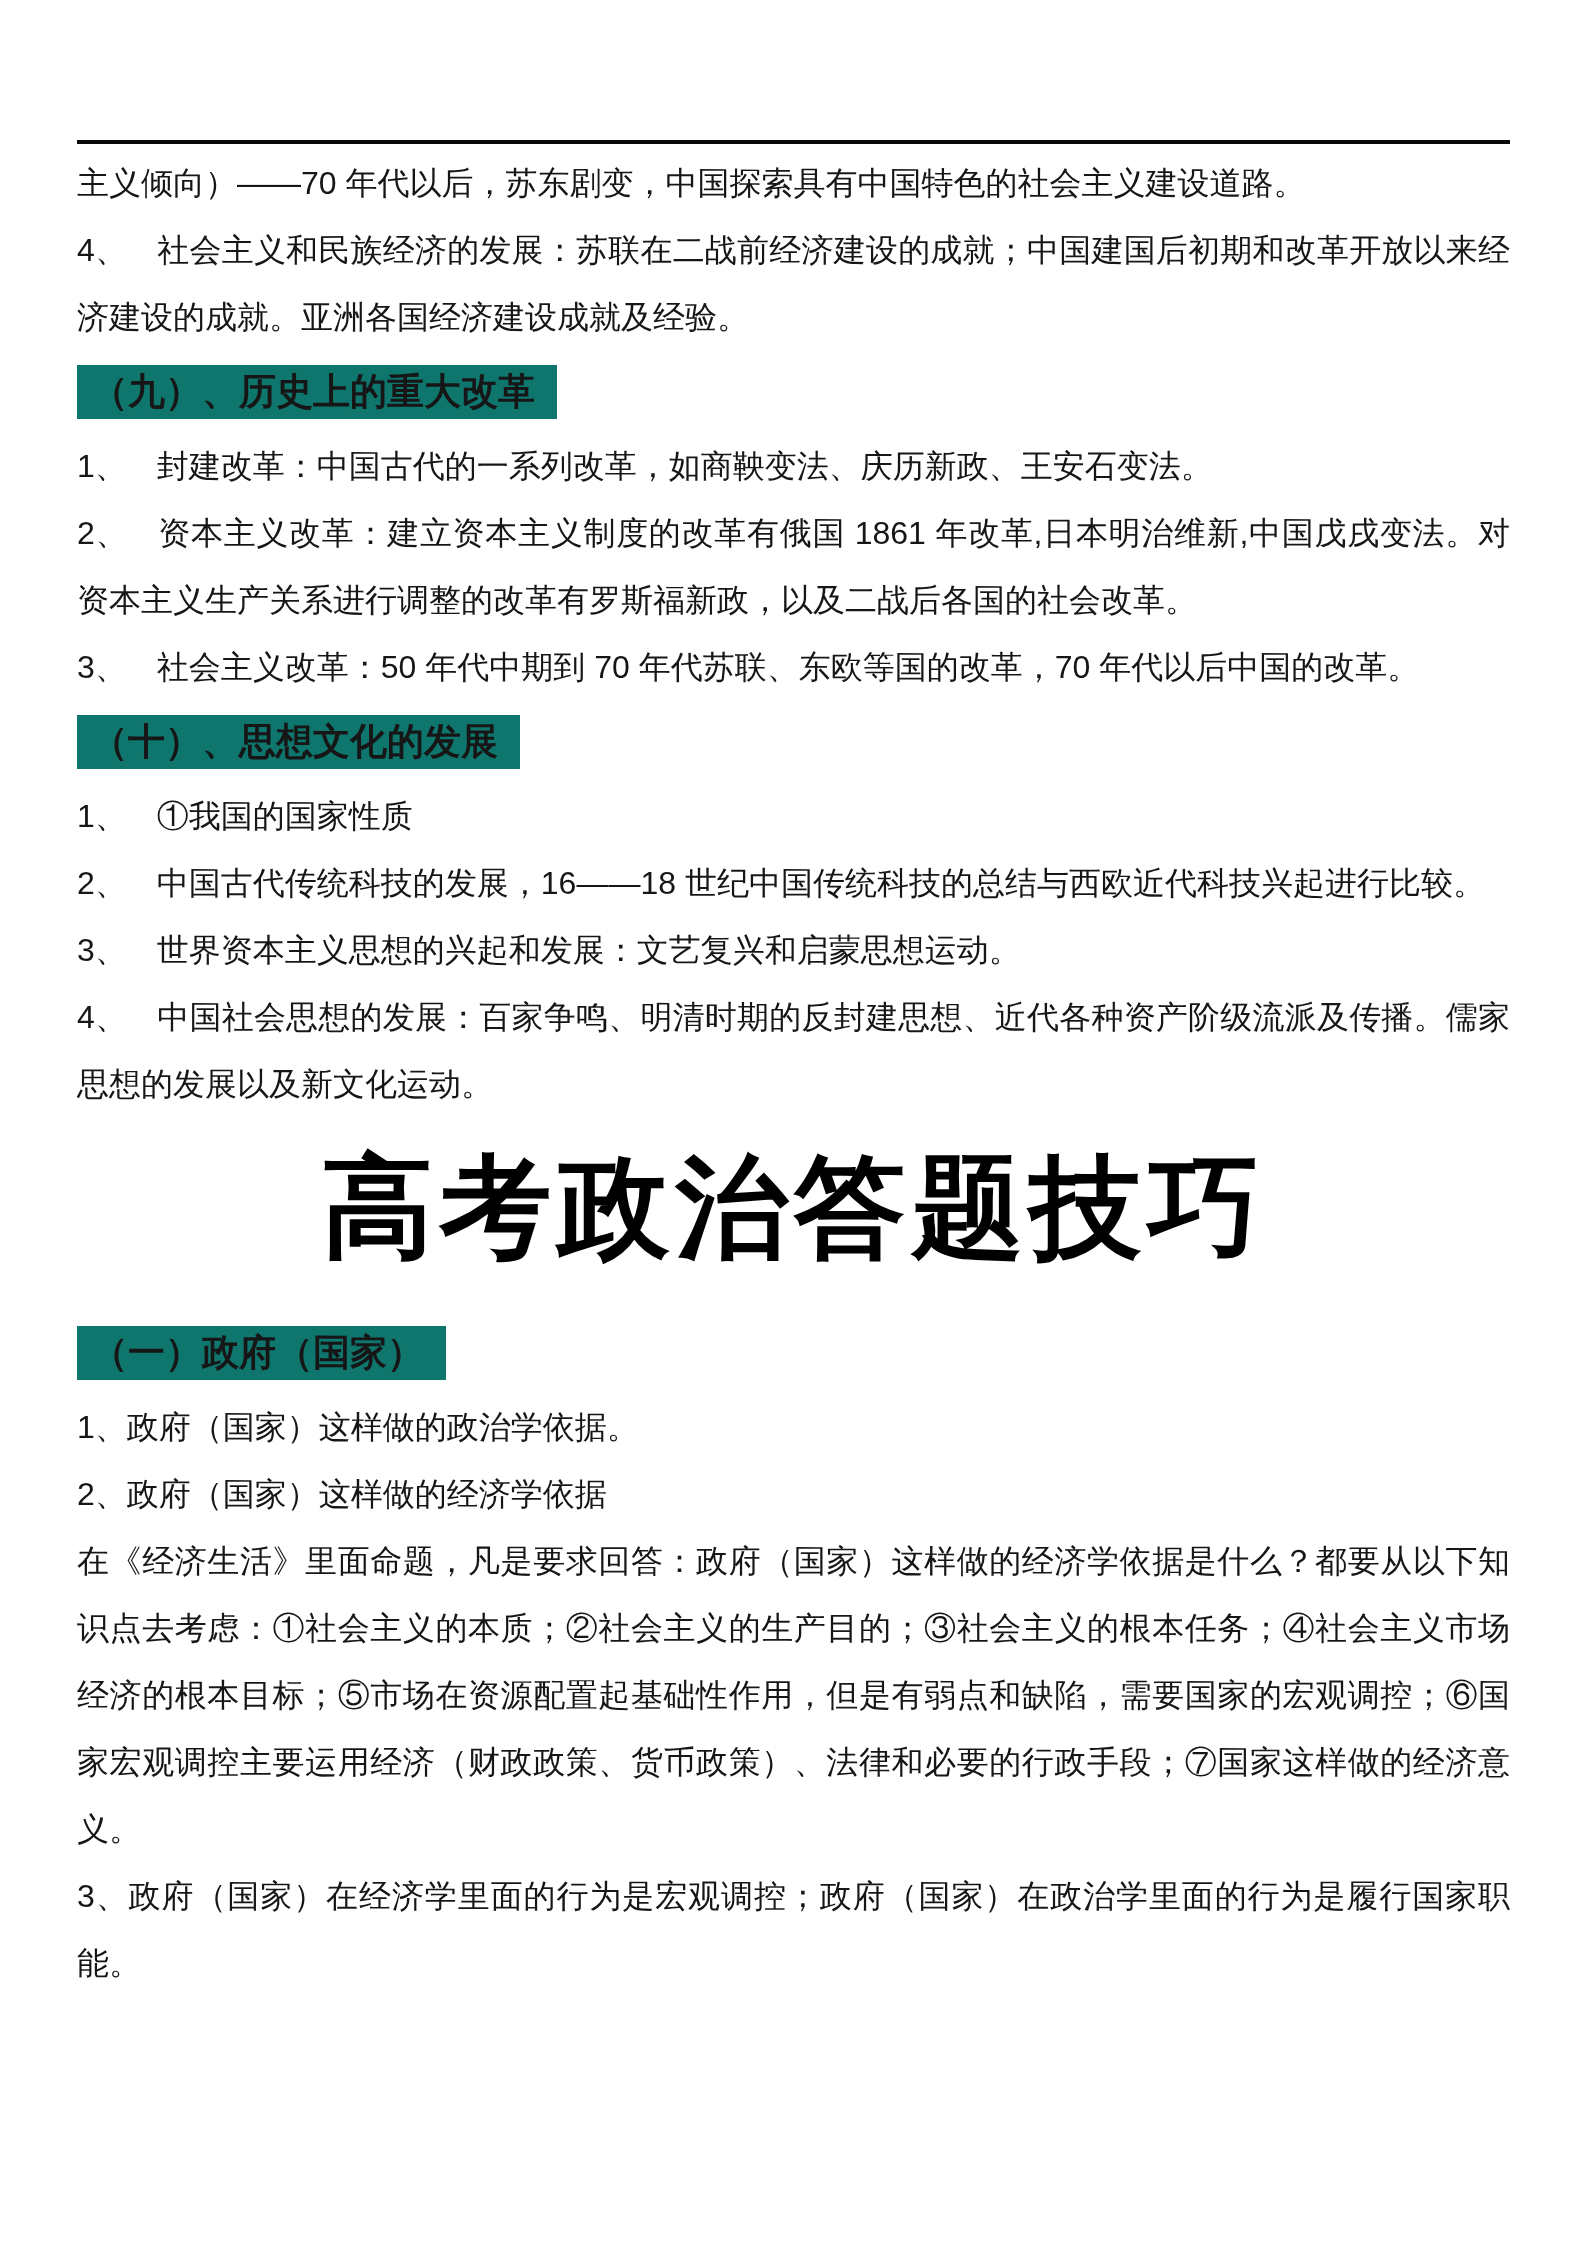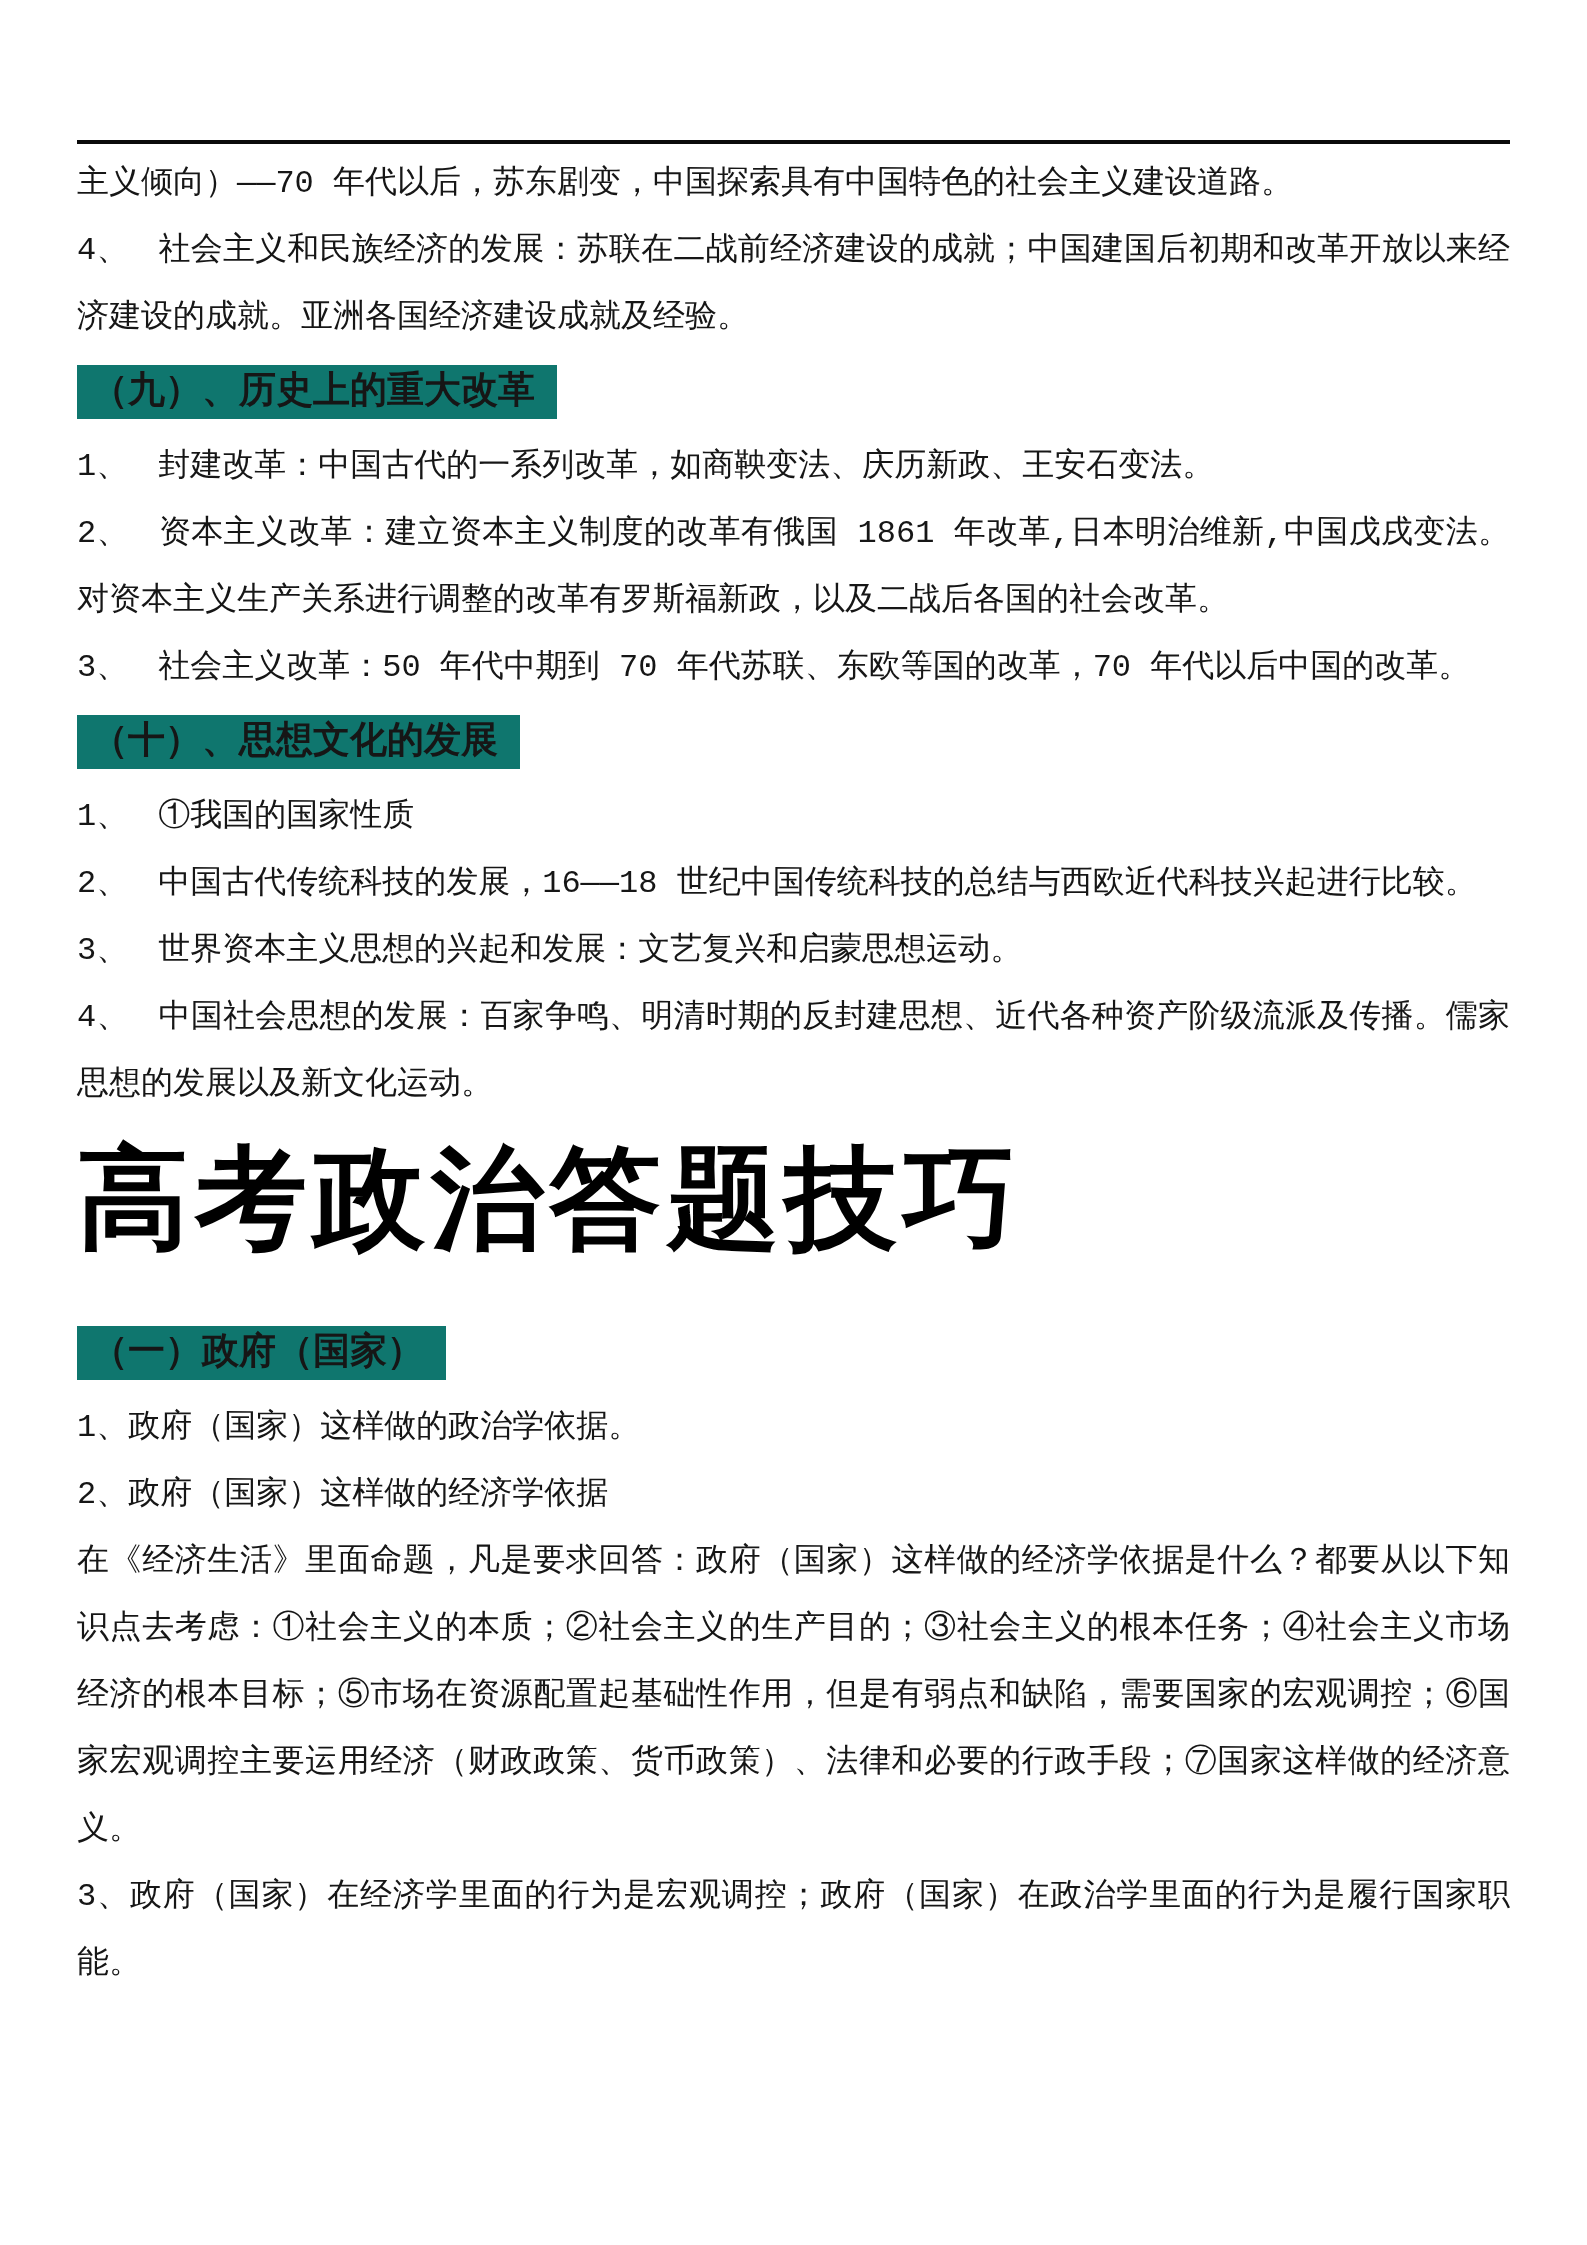--- a/index.html
+++ b/index.html
@@ -4,21 +4,21 @@
 <style>
   html,body{margin:0;padding:0;background:#ffffff;}
   .page{
     position:relative;
     width:1587px;
     height:2245px;
     box-sizing:border-box;
     padding:0 77px;
     background:#ffffff;
     color:#161616;
-    font-family:Liberation Mono, monospace;
+    font-family:Liberation Sans, sans-serif;
     overflow:hidden;
   }
   .header-rule{
     border:none;
     border-top:4px solid #0a0a0a;
     margin:140px 0 6px 0;
   }
   .body-text{
     font-size:32px;
     line-height:67px;
@@ -35,20 +35,21 @@
     font-weight:bold;
   }
   .section-heading .hl{
     background:#0f766e;
     padding:0 22px 0 14px;
     display:inline-block;
   }
   .main-title{
     font-size:112px;
     font-weight:bold;
+    text-align:center;
     letter-spacing:6px;
     line-height:1.18;
     margin:24px 0 52px 0;
     color:#000000;
   }
 </style>
 </head>
 <body>
 
 <div class="page">

